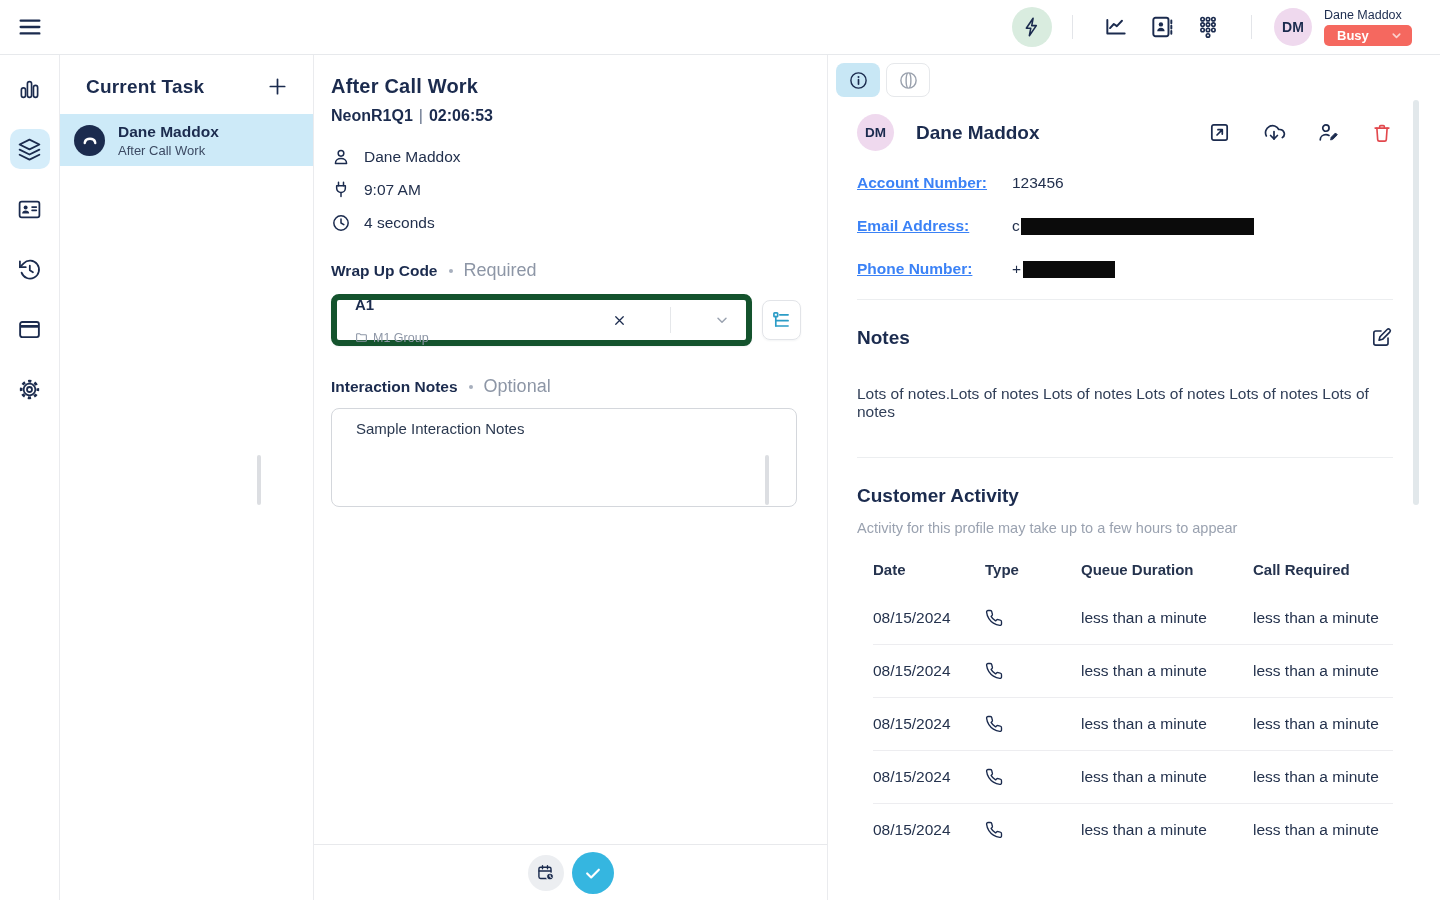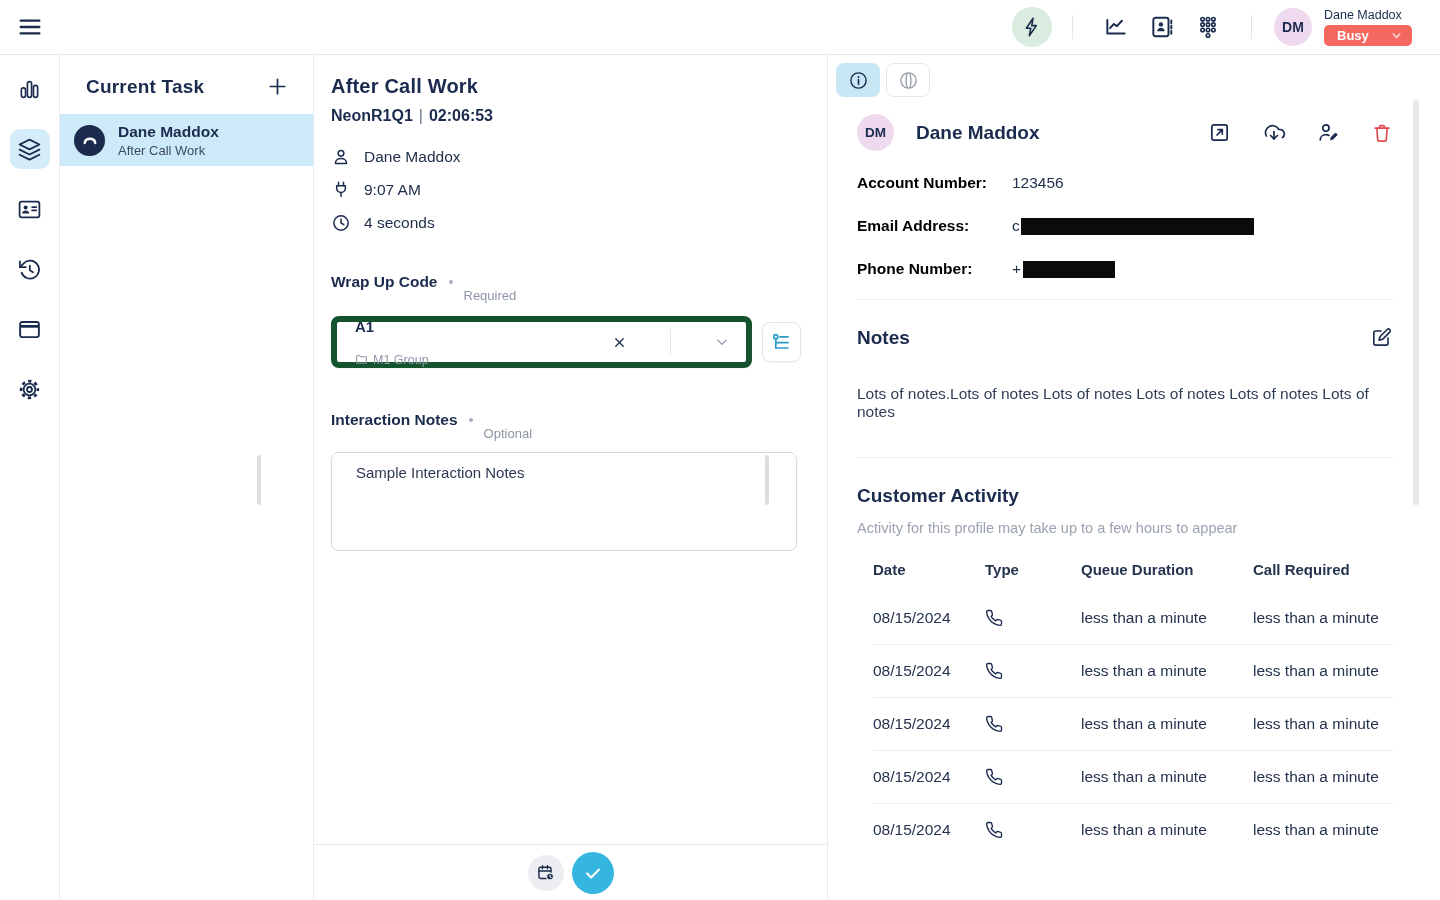--- a/index.html
+++ b/index.html
@@ -55,21 +55,21 @@
          padding:20px 26px 0 17px; }
   .acw h1 { font-size:20px; letter-spacing:.2px; }
   .acw-sub { margin-top:9px; font-size:16px; font-weight:bold; color:#1b2b4e; }
   .acw-sub .pipe { font-weight:normal; color:#64718a; margin:0 6px; }
   .meta { margin-top:22px; display:flex; flex-direction:column; gap:13px; }
   .meta-row { display:flex; align-items:center; gap:13px; font-size:15.5px; color:#22304d; }
   .meta-row svg { color:#1b2b4e; }
   .field-label-row { display:flex; align-items:center; margin-top:27px; }
   .field-label { font-size:15.5px; font-weight:bold; color:#1b2b4e; }
   .dot { width:4px; height:4px; border-radius:50%; background:#a7afbd; margin:0 11px; }
-  .field-req { font-size:13px; color:#8d96a6;margin-top:28px; }
+  .field-req { font-size:18px; color:#8d96a6; }
   .combo-row { margin-top:13px; display:flex; align-items:flex-start; }
   .combobox { width:426px; height:52px; border:6px solid #14532d; border-radius:8px;
               background:#fff; box-shadow:0 1px 2px rgba(20,30,60,.06);
               display:flex; align-items:center; padding:0 10px 0 18px; cursor:pointer;gap:31px; }
   .combo-texts { flex:1; }
   .combo-value { font-size:15px; font-weight:bold; color:#1b2b4e; }
   .combo-group { display:flex; align-items:center; gap:5px; margin-top:18px;
                  font-size:12.5px; color:#8d96a6; }
   .combo-clear { color:#1b2b4e; padding:6px; }
   .combo-div { width:1px; height:26px; background:#e5e7ea; margin:0 6px; }
@@ -99,21 +99,21 @@
   .p-head { margin-top:17px; display:flex; align-items:center; }
   .p-avatar { width:37px; height:37px; border-radius:50%; background:#efd9ee;
               display:flex; align-items:center; justify-content:center;
               font-weight:bold; font-size:13.5px; color:#1b2b4e; }
   .p-name { font-size:19px; font-weight:bold; margin-left:22px; }
   .p-actions { margin-left:auto; display:flex; align-items:center; gap:31px; }
   .p-actions button { color:#1b2b4e; }
   .p-actions .danger { color:#e2484d; }
   .fields { margin-top:23px; }
   .f-row { display:flex; align-items:center; margin-bottom:25px; font-size:15.5px; }
-  .f-label { width:155px; font-weight:bold; color:#000000; }
+  .f-label { width:155px; font-weight:bold; color:#3b82f6;text-decoration:underline; }
   .f-value { color:#22304d; display:flex; align-items:center; }
   .bar { display:inline-block; height:17px; background:#0b0b0b; vertical-align:middle; }
   .bar.email { width:233px; margin-left:1px; }
   .bar.phone { width:92px; margin-left:2px; }
   .hr { height:1px; background:#eceef0; }
   .notes-head { margin-top:26px; display:flex; align-items:center; justify-content:space-between; }
   .sec-title { font-size:19px; font-weight:bold; color:#1b2b4e; }
   .notes-text { margin-top:36px; font-size:15.5px; color:#303e57; margin-bottom:36px; }
   .activity-title { margin-top:27px; }
   .activity-sub { margin-top:13px; font-size:14.5px; color:#9aa2b0; }

